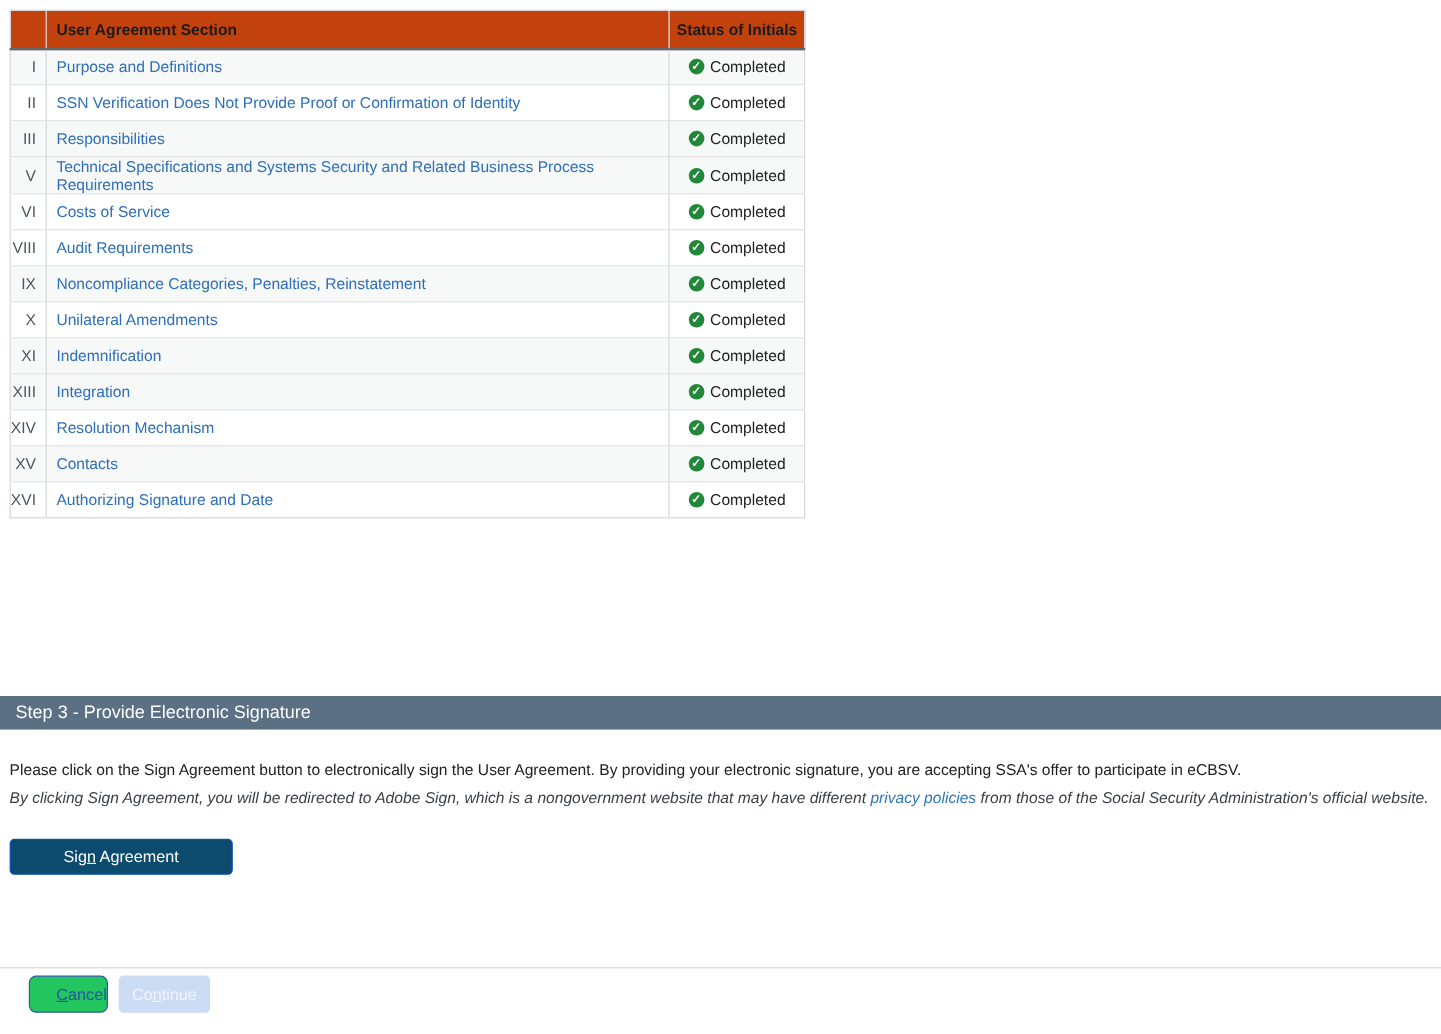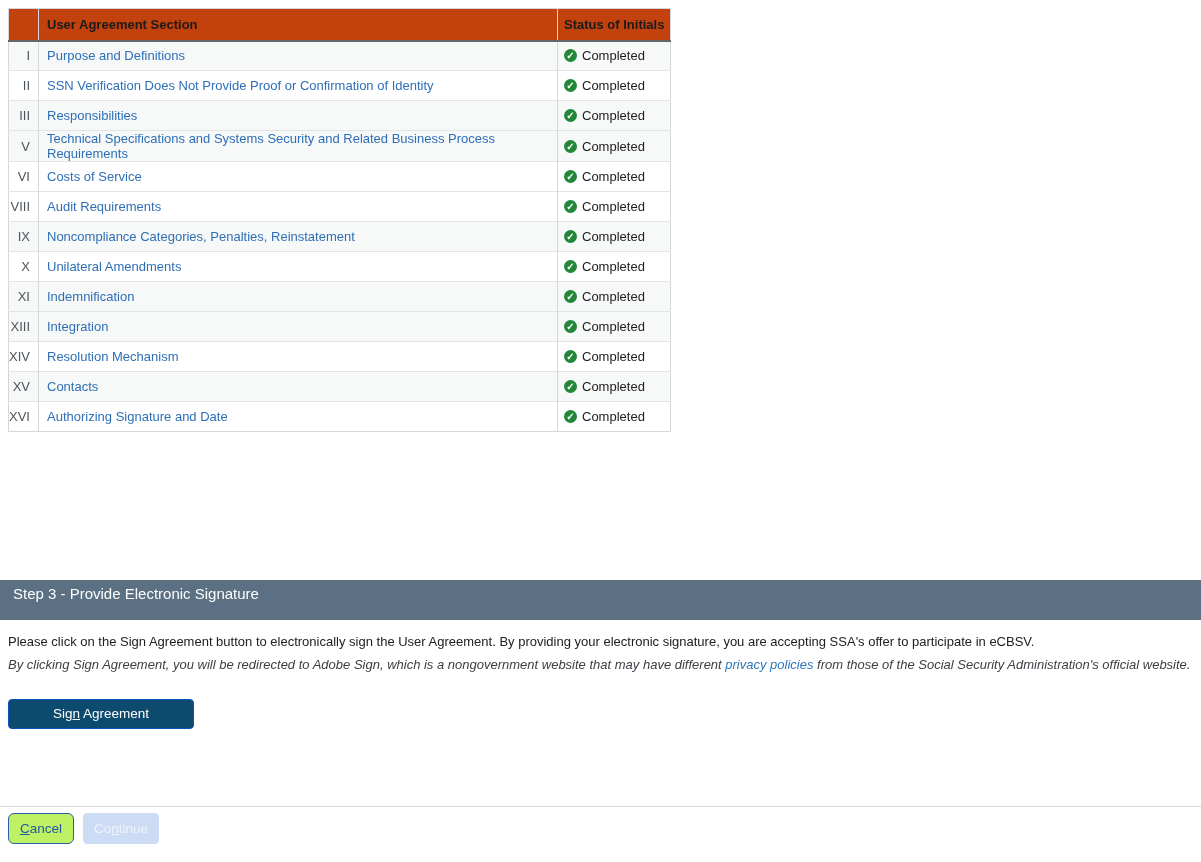--- a/index.html
+++ b/index.html
@@ -33,21 +33,21 @@
     border-top: 1px solid #e2e4e6;
     border-left: 1px solid #d6d7d9;
     vertical-align: middle;
   }
   table.ua th:first-child, table.ua td:first-child { border-left: none; }
   tr.stripe td { background: #f7f8f8; }
   td.num { width: 30px; text-align: right; padding-right: 8px; color: #4c545c; }
   th.sec-h, td.sec { width: 519px; padding-left: 8px; padding-right: 8px; }
   th.stat-h, td.status { width: 110px; padding-left: 6px; padding-right: 6px; white-space: nowrap; }
   td.sec a { color: #2e6fb7; text-decoration: none; cursor: pointer; }
-  td.status { color: #212121; }
+  td.status { color: #212121; text-align: center; }
   .chk {
     display: inline-block;
     width: 13px; height: 13px;
     background: #218739;
     border-radius: 50%;
     margin-right: 5px;
     vertical-align: -2px;
     position: relative;
   }
   .chk::after {
@@ -59,21 +59,21 @@
     font-size: 10px;
     font-weight: bold;
     line-height: 13px;
     text-align: center;
   }
 
   
   .step-bar {
     position: absolute;
     top: 580px; left: 0;
-    width: 1201px; height: 40px;
+    width: 1201px; height: 28px;
     background: #5b7083;
     color: #fdfdfd;
     font-size: 15px;
     line-height: 28px;
     padding-left: 13px;
   }
 
   
   .para1 {
     position: absolute;
@@ -115,29 +115,30 @@
     border-top: 1px solid #d7d9da;
   }
   .footer-btns {
     position: absolute;
     top: 813px; left: 8px;
     display: flex;
     gap: 9px;
   }
   .cancel-btn {
     width: 66px; height: 31px;
-    background: #bef264;
+    background: #22c55e;
     border: 1px solid #2e5aa7;
     border-radius: 6px;
     color: #2456a4;
     font-family: "Liberation Sans", sans-serif;
     font-size: 13.5px;
-    text-align: center;
+    text-align: right;
     line-height: 29px;
     cursor: pointer;
+    margin-left: 16px;
   }
   .continue-btn {
     width: 76px; height: 31px;
     background: #ccdcf5;
     border: 1px solid #ccdcf5;
     border-radius: 4px;
     color: #f0f3fa;
     font-family: "Liberation Sans", sans-serif;
     font-size: 13.5px;
     text-align: center;

